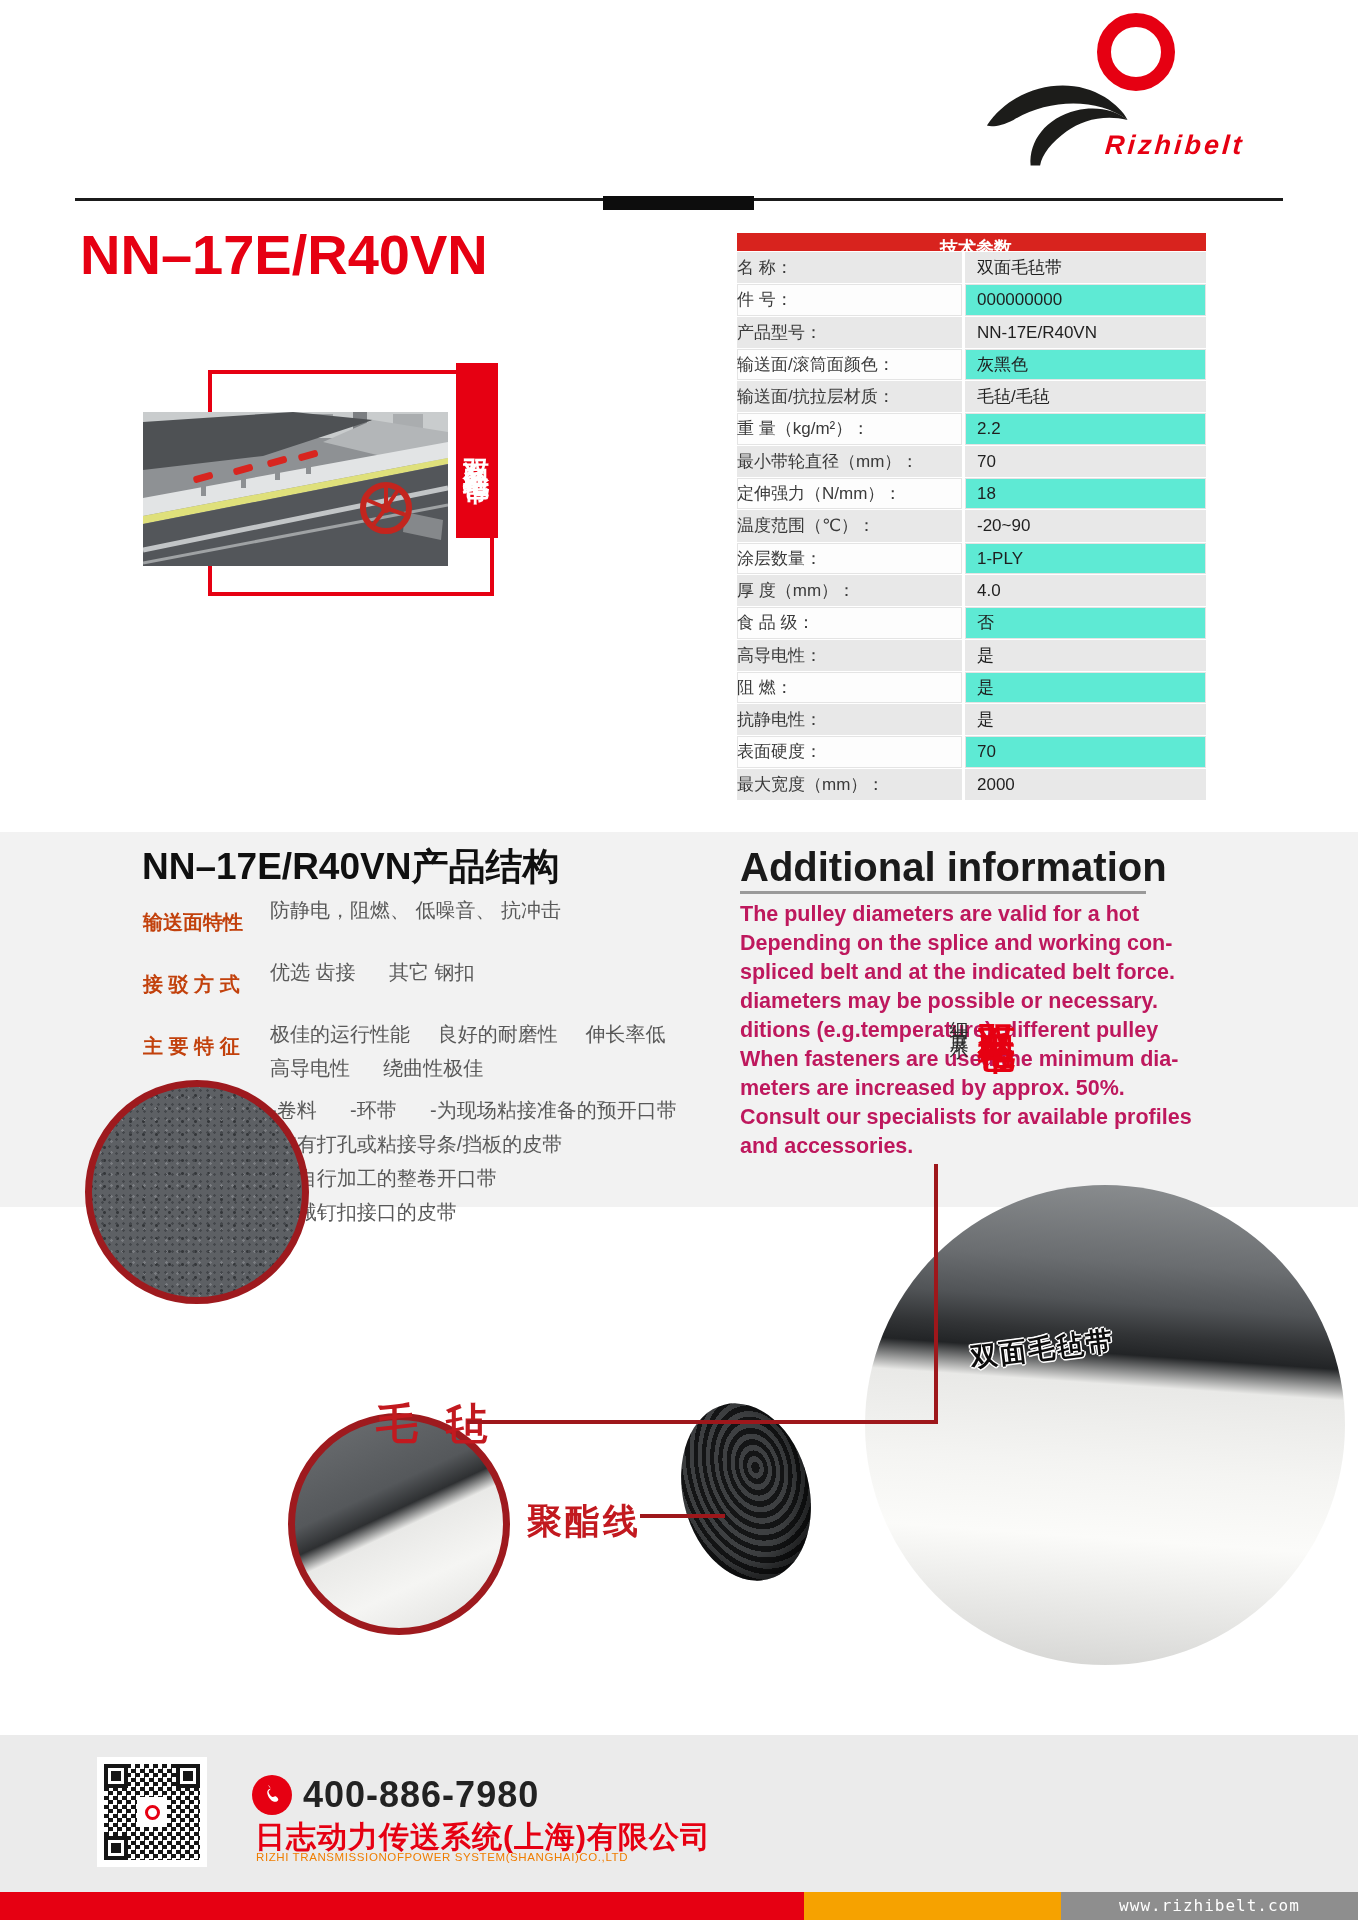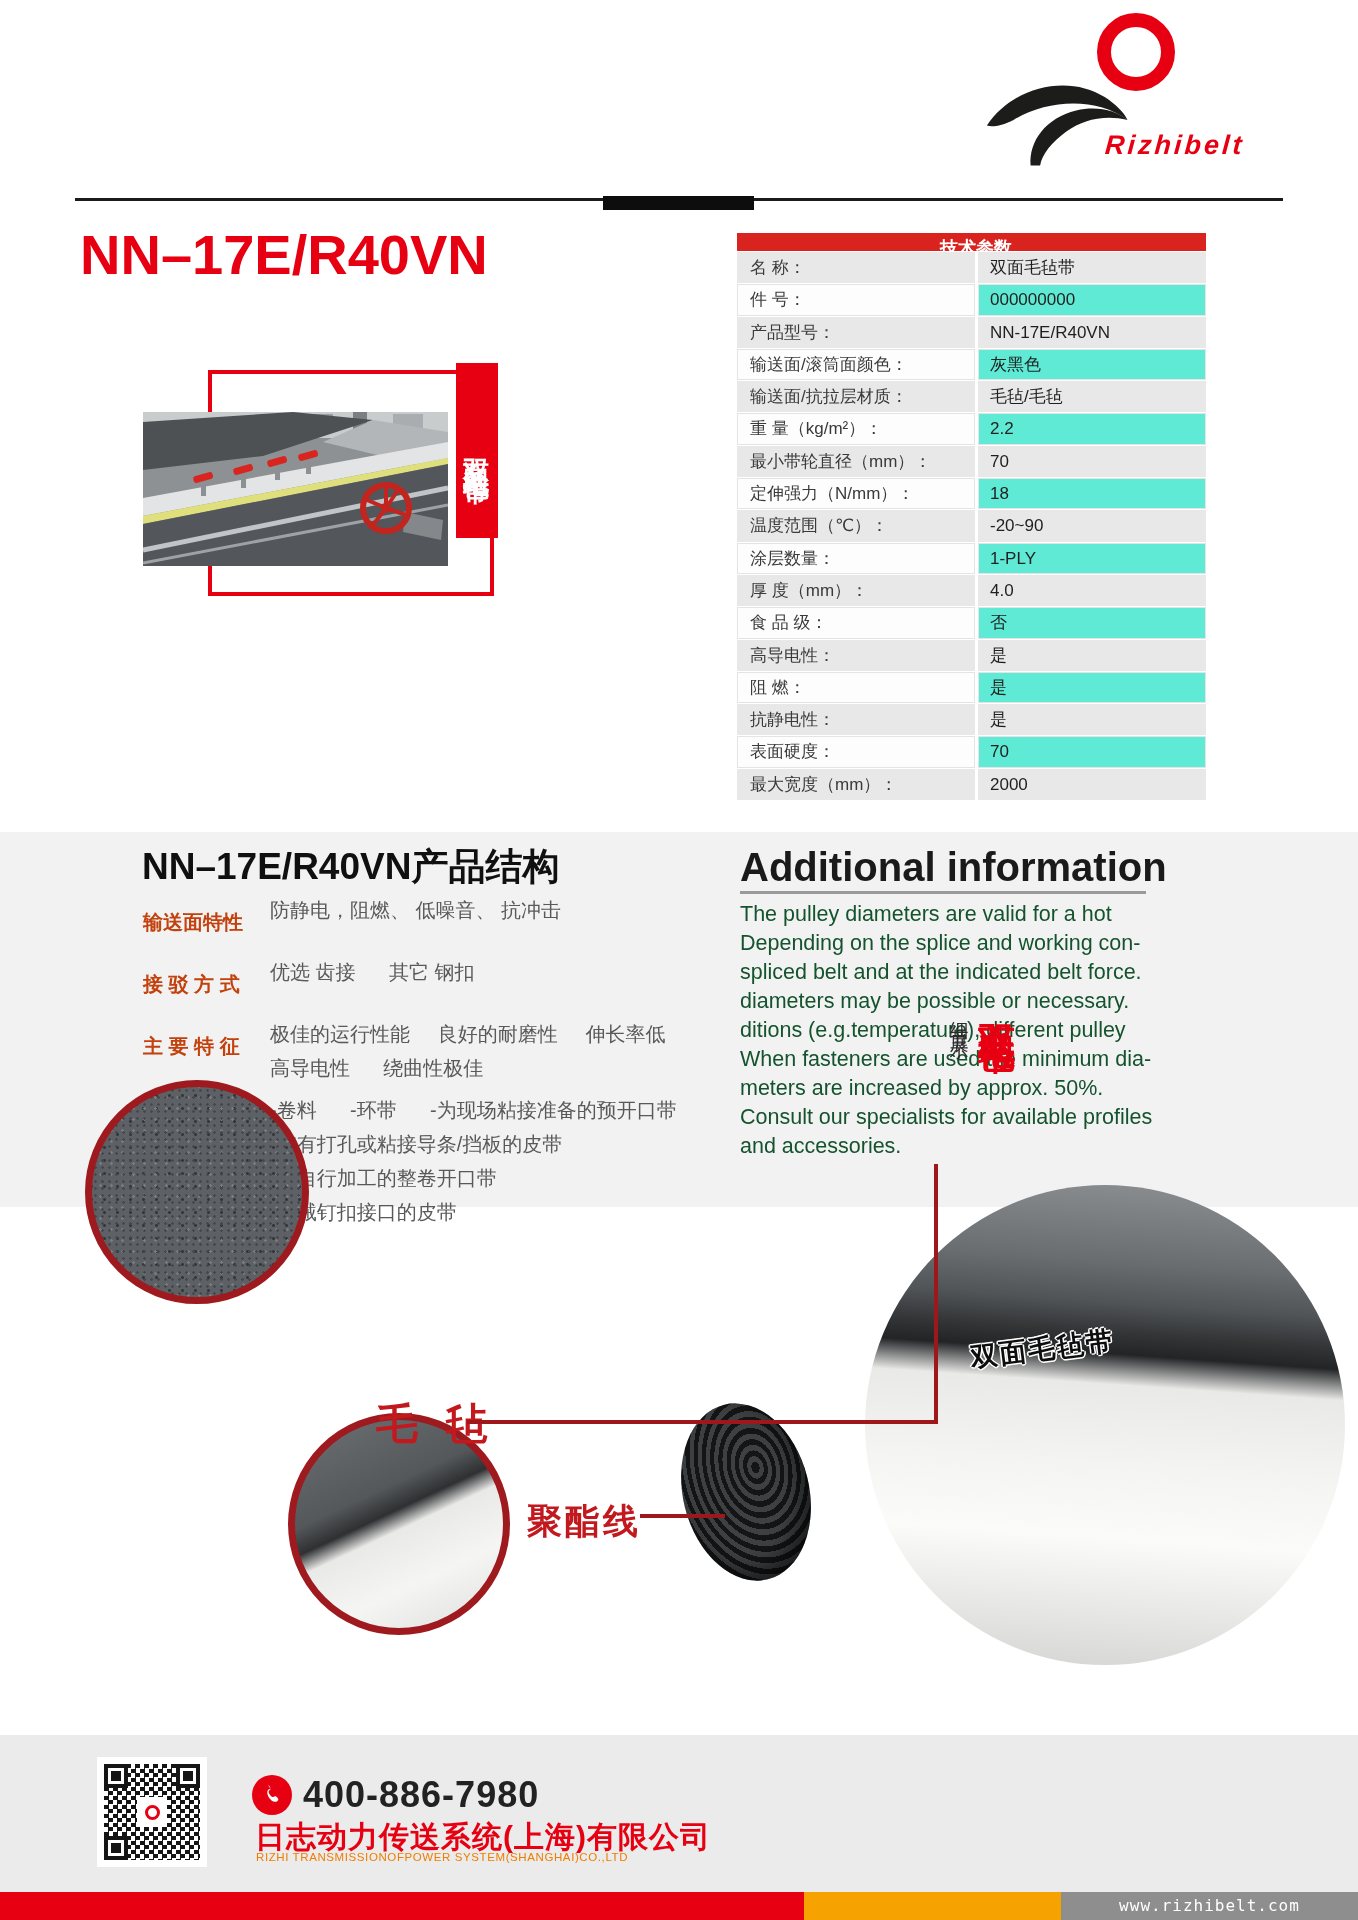--- a/index.html
+++ b/index.html
@@ -28,21 +28,21 @@
   .photo-banner{left:456px;top:363px;width:42px;height:175px;background:#e60012;
                 display:flex;align-items:center;justify-content:center;}
   .photo-banner span{writing-mode:vertical-rl;text-orientation:upright;color:#fff;
                 font-size:26px;font-weight:bold;letter-spacing:5px;}
 
   
   .spec-table{left:737px;top:233px;width:469px;}
   .spec-header{height:18px;line-height:30px;background:#d8231e;color:#fff;
                font-size:18px;font-weight:bold;padding-left:9px;text-align:center;}
   .spec-row{display:flex;height:31.3px;margin-top:1px;}
-  .spec-label{width:225px;padding-left:13px;font-size:17px;color:#3a3a3a;
+  .spec-label{width:225px;font-size:17px;color:#3a3a3a;
               line-height:31.3px;background:#fdfdfd;box-shadow:inset 0 0 0 1px #e4e4e4;
               white-space:nowrap;overflow:hidden;}
   .spec-value{flex:1;margin-left:3px;padding-left:12px;font-size:17px;color:#1f1f1f;
               line-height:31.3px;background:#5eead4;box-shadow:inset 0 0 0 1px #e4e4e4;
               white-space:nowrap;}
   .spec-row.g .spec-label,.spec-row.g .spec-value{background:#e8e8e8;box-shadow:none;}
 
   
   .midband{left:0;top:832px;width:1358px;height:375px;background:#f2f2f2;}
   .struct-title{left:142px;top:842px;font-size:37px;font-weight:bold;color:#101010;margin:0;}
@@ -51,21 +51,21 @@
   .struct-row.last{margin-bottom:0;}
   .struct-row.r3{margin-bottom:8px;}
   .struct-label{width:127px;font-size:20px;font-weight:bold;color:#c2410c;
                 line-height:34px;white-space:pre;flex:none;margin-top:12px;}
   .struct-lines{flex:1;}
   .struct-line{font-size:20px;color:#595959;line-height:34px;white-space:pre;}
 
   .addl-title{left:740px;top:845px;font-size:40px;font-weight:bold;color:#1a1a1a;margin:0;}
   .addl-rule{left:740px;top:891px;width:406px;height:3px;background:#9a9a9a;}
   .addl-block{left:740px;top:900px;width:430px;}
-  .addl-line{font-size:21.5px;color:#14532d;line-height:29px;white-space:pre;}
+  .addl-line{font-size:21.5px;color:#be185d;line-height:29px;white-space:pre;font-weight:bold;}
 
   
   .circle-felt{left:85px;top:1080px;width:210px;height:210px;border:7px solid #9e1a1e;
       border-radius:50%;background-color:#5d6064;
       background-image:radial-gradient(#44474b 1px,transparent 1.5px),
                        radial-gradient(#7a7d81 1px,transparent 1.5px),
                        radial-gradient(#34373a 1.2px,transparent 1.7px);
       background-size:7px 7px,11px 11px,13px 13px;background-position:0 0,3px 5px,6px 2px;}
   .circle-poly{left:288px;top:1413px;width:208px;height:208px;border:7px solid #9e1a1e;
       border-radius:50%;

